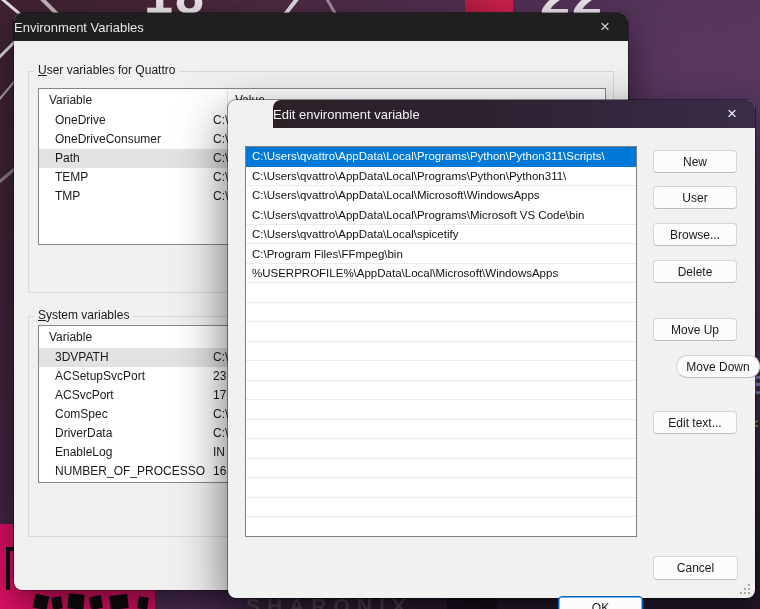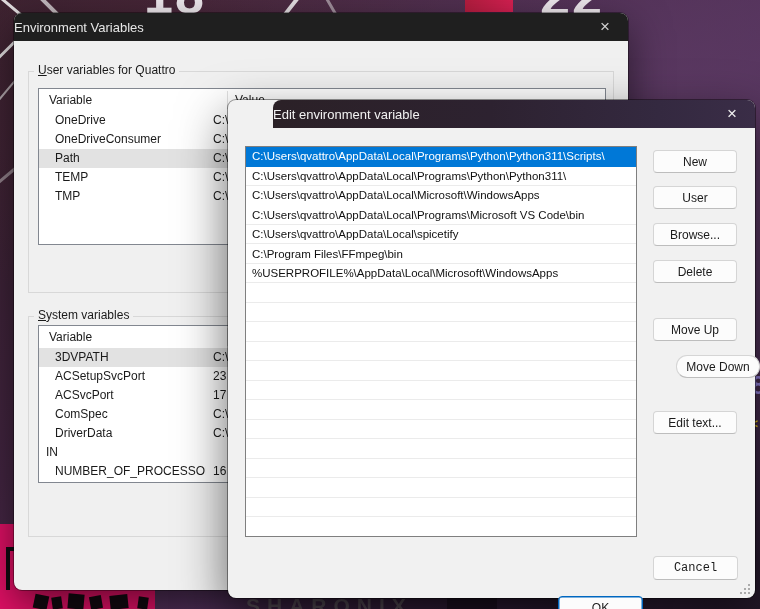--- a/index.html
+++ b/index.html
@@ -60,21 +60,21 @@
     background:repeating-linear-gradient(to bottom,#ffffff 0px,#ffffff 18.5px,#ebebeb 18.5px,#ebebeb 19.5px);
     overflow:hidden; }
   .path-row { height:19.5px; line-height:19.5px; font-size:11.5px; color:#111;
     padding-left:6px; white-space:nowrap; overflow:hidden; }
   .path-row.selected { background:#0078d7; color:#ffffff; }
   .btn { position:absolute; width:84px; height:23px; background:#fcfcfc;
     border:1px solid #d5d5d5; border-bottom-color:#bdbdbd; border-radius:4px;
     font-size:12px; color:#1a1a1a; display:flex; align-items:center; justify-content:center;
     font-family:"Liberation Sans","DejaVu Sans",sans-serif; }
   .btn-ok { left:330px; top:456px; width:85px; height:24px; border:1px solid #0067c0; box-shadow:inset 0 0 0 .5px #0067c0;margin-top:40px; }
-  .btn-cancel { left:425px; top:456px; width:85px; height:24px;font-family:Liberation Mono, monospace; }
+  .btn-cancel { left:425px; top:456px; width:85px; height:24px; }
   #resize-grip { position:absolute; right:5px; bottom:4px; width:10px; height:10px; }
   #resize-grip i { position:absolute; width:2px; height:2px; background:#ababab; }
 </style>
 </head>
 <body>
 
 <div id="stage">
 
   <div class="wp wp-num" style="left:144px; top:-31px;">18</div>
   <div class="wp wp-num" style="left:540px; top:-30px; font-size:54px;">22</div>
@@ -165,20 +165,21 @@
           </div>
           <div class="lv-row">
             <span class="cell-name">ComSpec</span>
             <span class="cell-val">C:\</span>
           </div>
           <div class="lv-row">
             <span class="cell-name">DriverData</span>
             <span class="cell-val">C:\</span>
           </div>
           <div class="lv-row">
+            <span class="cell-name">EnableLog</span>
             <span class="cell-val">IN</span>
           </div>
           <div class="lv-row">
             <span class="cell-name">NUMBER_OF_PROCESSORS</span>
             <span class="cell-val">16</span>
           </div>
         </div>
     </div>
   </div>
 

